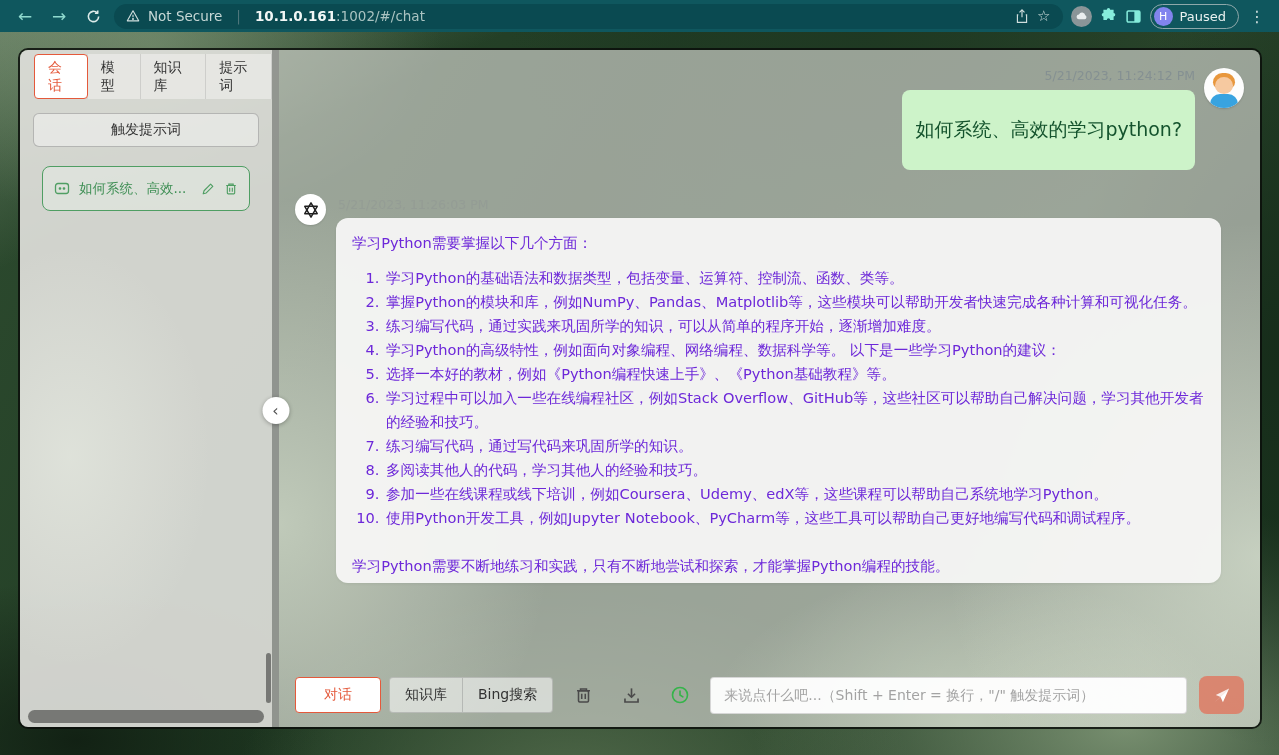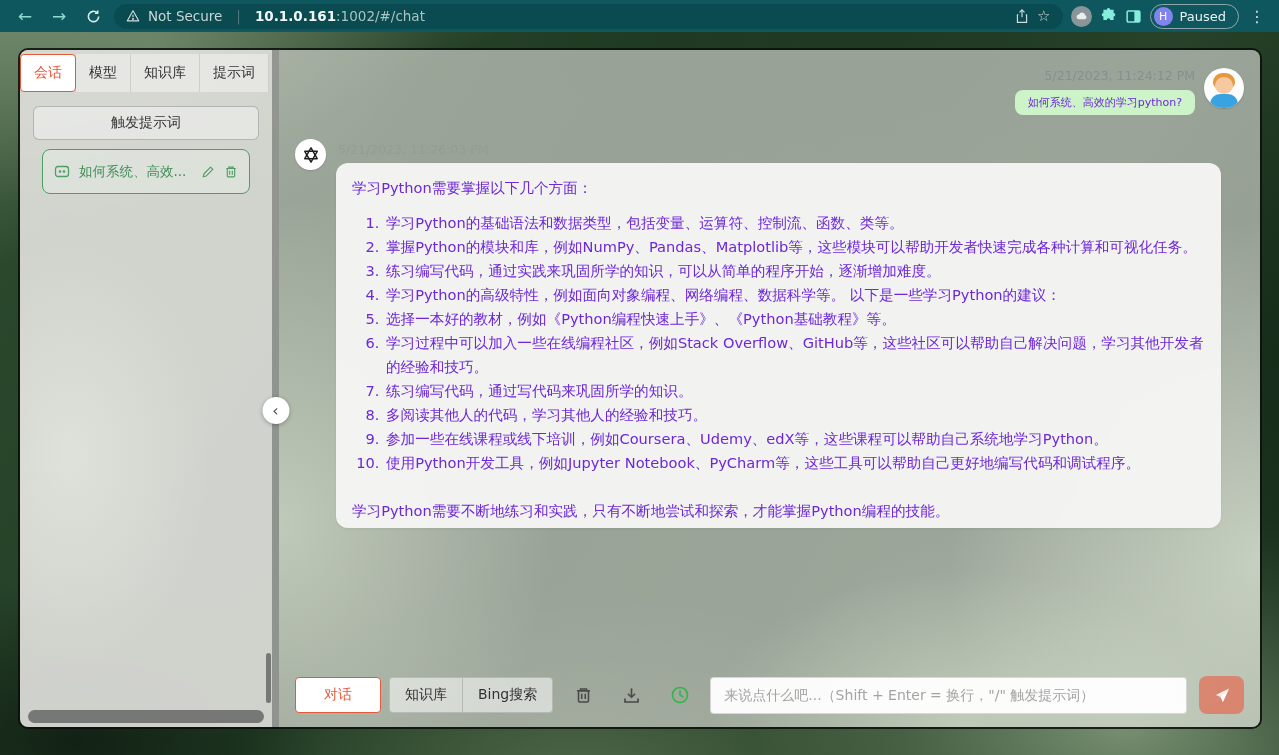--- a/index.html
+++ b/index.html
@@ -42,28 +42,28 @@
       radial-gradient(ellipse 420px 260px at 6% 98%, rgba(16,30,18,0.9), rgba(0,0,0,0) 62%),
       linear-gradient(120deg, #2d4b2f 0%, #203b23 40%, #2a452b 70%, #16301b 100%); }
 
   
   .app { position:absolute; left:18px; top:48px; width:1244px; height:681px;
     border:2px solid rgba(10,14,10,0.85); border-radius:10px; overflow:hidden; display:flex; }
 
   
   .sidebar { width:252px; position:relative; background:rgba(223,224,219,0.92);
     background-image: radial-gradient(ellipse 200px 300px at 20% 60%, rgba(235,240,230,0.5), rgba(0,0,0,0) 70%); }
-  .tab-row { display:flex; align-items:stretch; margin:4px 0 0 0; height:38px; }
+  .tab-row { display:flex; align-items:stretch; margin:4px 0 0 14px; height:45px; }
   .tab { display:flex; align-items:center; justify-content:center; font-size:14px; color:#333;
     background:rgba(236,236,233,0.7); padding:0 13px; cursor:pointer; border-right:1px solid rgba(0,0,0,0.1); }
   .tab.active { background:#fff; color:#e4593b; border:1px solid #e4593b; border-radius:4px; }
   .new-chat-btn { margin:14px 13px 0 13px; height:34px; border:1px solid rgba(140,140,140,0.55);
     border-radius:6px; background:rgba(255,255,255,0.4); display:flex; align-items:center;
     justify-content:center; font-size:14px; color:#333; cursor:pointer; }
-  .conv-item { margin:9px 4px 0 22px; width:208px; height:45px; border:1px solid #4f9e63;
+  .conv-item { margin:19px 4px 0 22px; width:208px; height:45px; border:1px solid #4f9e63;
     border-radius:8px; background:rgba(240,248,240,0.35); display:flex; align-items:center;
     gap:9px; padding:0 11px; cursor:pointer; }
   .conv-title { flex:1; font-size:13.5px; color:#3f8f55; white-space:nowrap; overflow:hidden; }
   .conv-ico { color:#4f9e63; display:flex; align-items:center; font-size:14px; cursor:pointer; }
   .h-scrollbar { position:absolute; left:8px; bottom:4px; width:236px; height:13px;
     border-radius:7px; background:rgba(96,98,95,0.8); cursor:pointer; }
   .v-scrollbar { position:absolute; right:1px; bottom:24px; width:5px; height:50px;
     border-radius:3px; background:rgba(96,98,95,0.8); cursor:pointer; }
 
   
@@ -77,21 +77,21 @@
   .main { flex:1; position:relative; background:rgba(199,202,196,0.72);
     background-image:
       radial-gradient(ellipse 420px 500px at 0% 70%, rgba(223,233,213,0.55), rgba(0,0,0,0) 65%),
       radial-gradient(ellipse 520px 560px at 100% 75%, rgba(228,238,219,0.6), rgba(0,0,0,0) 60%),
       radial-gradient(ellipse 400px 240px at 70% 100%, rgba(215,228,205,0.5), rgba(0,0,0,0) 65%); }
   .chat-scroll { position:absolute; top:0; left:0; right:0; bottom:64px; padding:18px 16px 0 16px; overflow:hidden; }
 
   .msg-user { display:flex; justify-content:flex-end; gap:9px; }
   .msg-user-col { display:flex; flex-direction:column; align-items:flex-end; }
   .timestamp { font-size:12.5px; color:rgba(125,138,144,0.75); margin-bottom:7px; }
-  .bubble-user { background:#cdf3c9; border-radius:8px; padding:5px 13px; font-size:11px; color:#6d28d9; }
+  .bubble-user { background:#cdf3c9; border-radius:8px; padding:27px 13px; font-size:19px; color:#14532d; }
   .avatar { width:40px; height:40px; border-radius:50%; background:#fdfdfd; overflow:hidden;
     position:relative; flex:0 0 auto; box-shadow:0 1px 2px rgba(0,0,0,0.15); }
   .avatar .hair { position:absolute; left:9px; top:5px; width:22px; height:16px; border-radius:11px 11px 8px 8px; background:#e8973d; }
   .avatar .face { position:absolute; left:11px; top:9px; width:18px; height:17px; border-radius:50%; background:#f6c9a0; }
   .avatar .body { position:absolute; left:6px; top:26px; width:28px; height:16px; border-radius:10px 10px 0 0; background:#38a3e0; }
 
   .msg-ai { display:flex; gap:10px; margin-top:24px; }
   .ai-logo { width:31px; height:31px; border-radius:50%; background:#fff; flex:0 0 auto;
     display:flex; align-items:center; justify-content:center; box-shadow:0 1px 2px rgba(0,0,0,0.12); }
   .ai-col { width:885px; }

